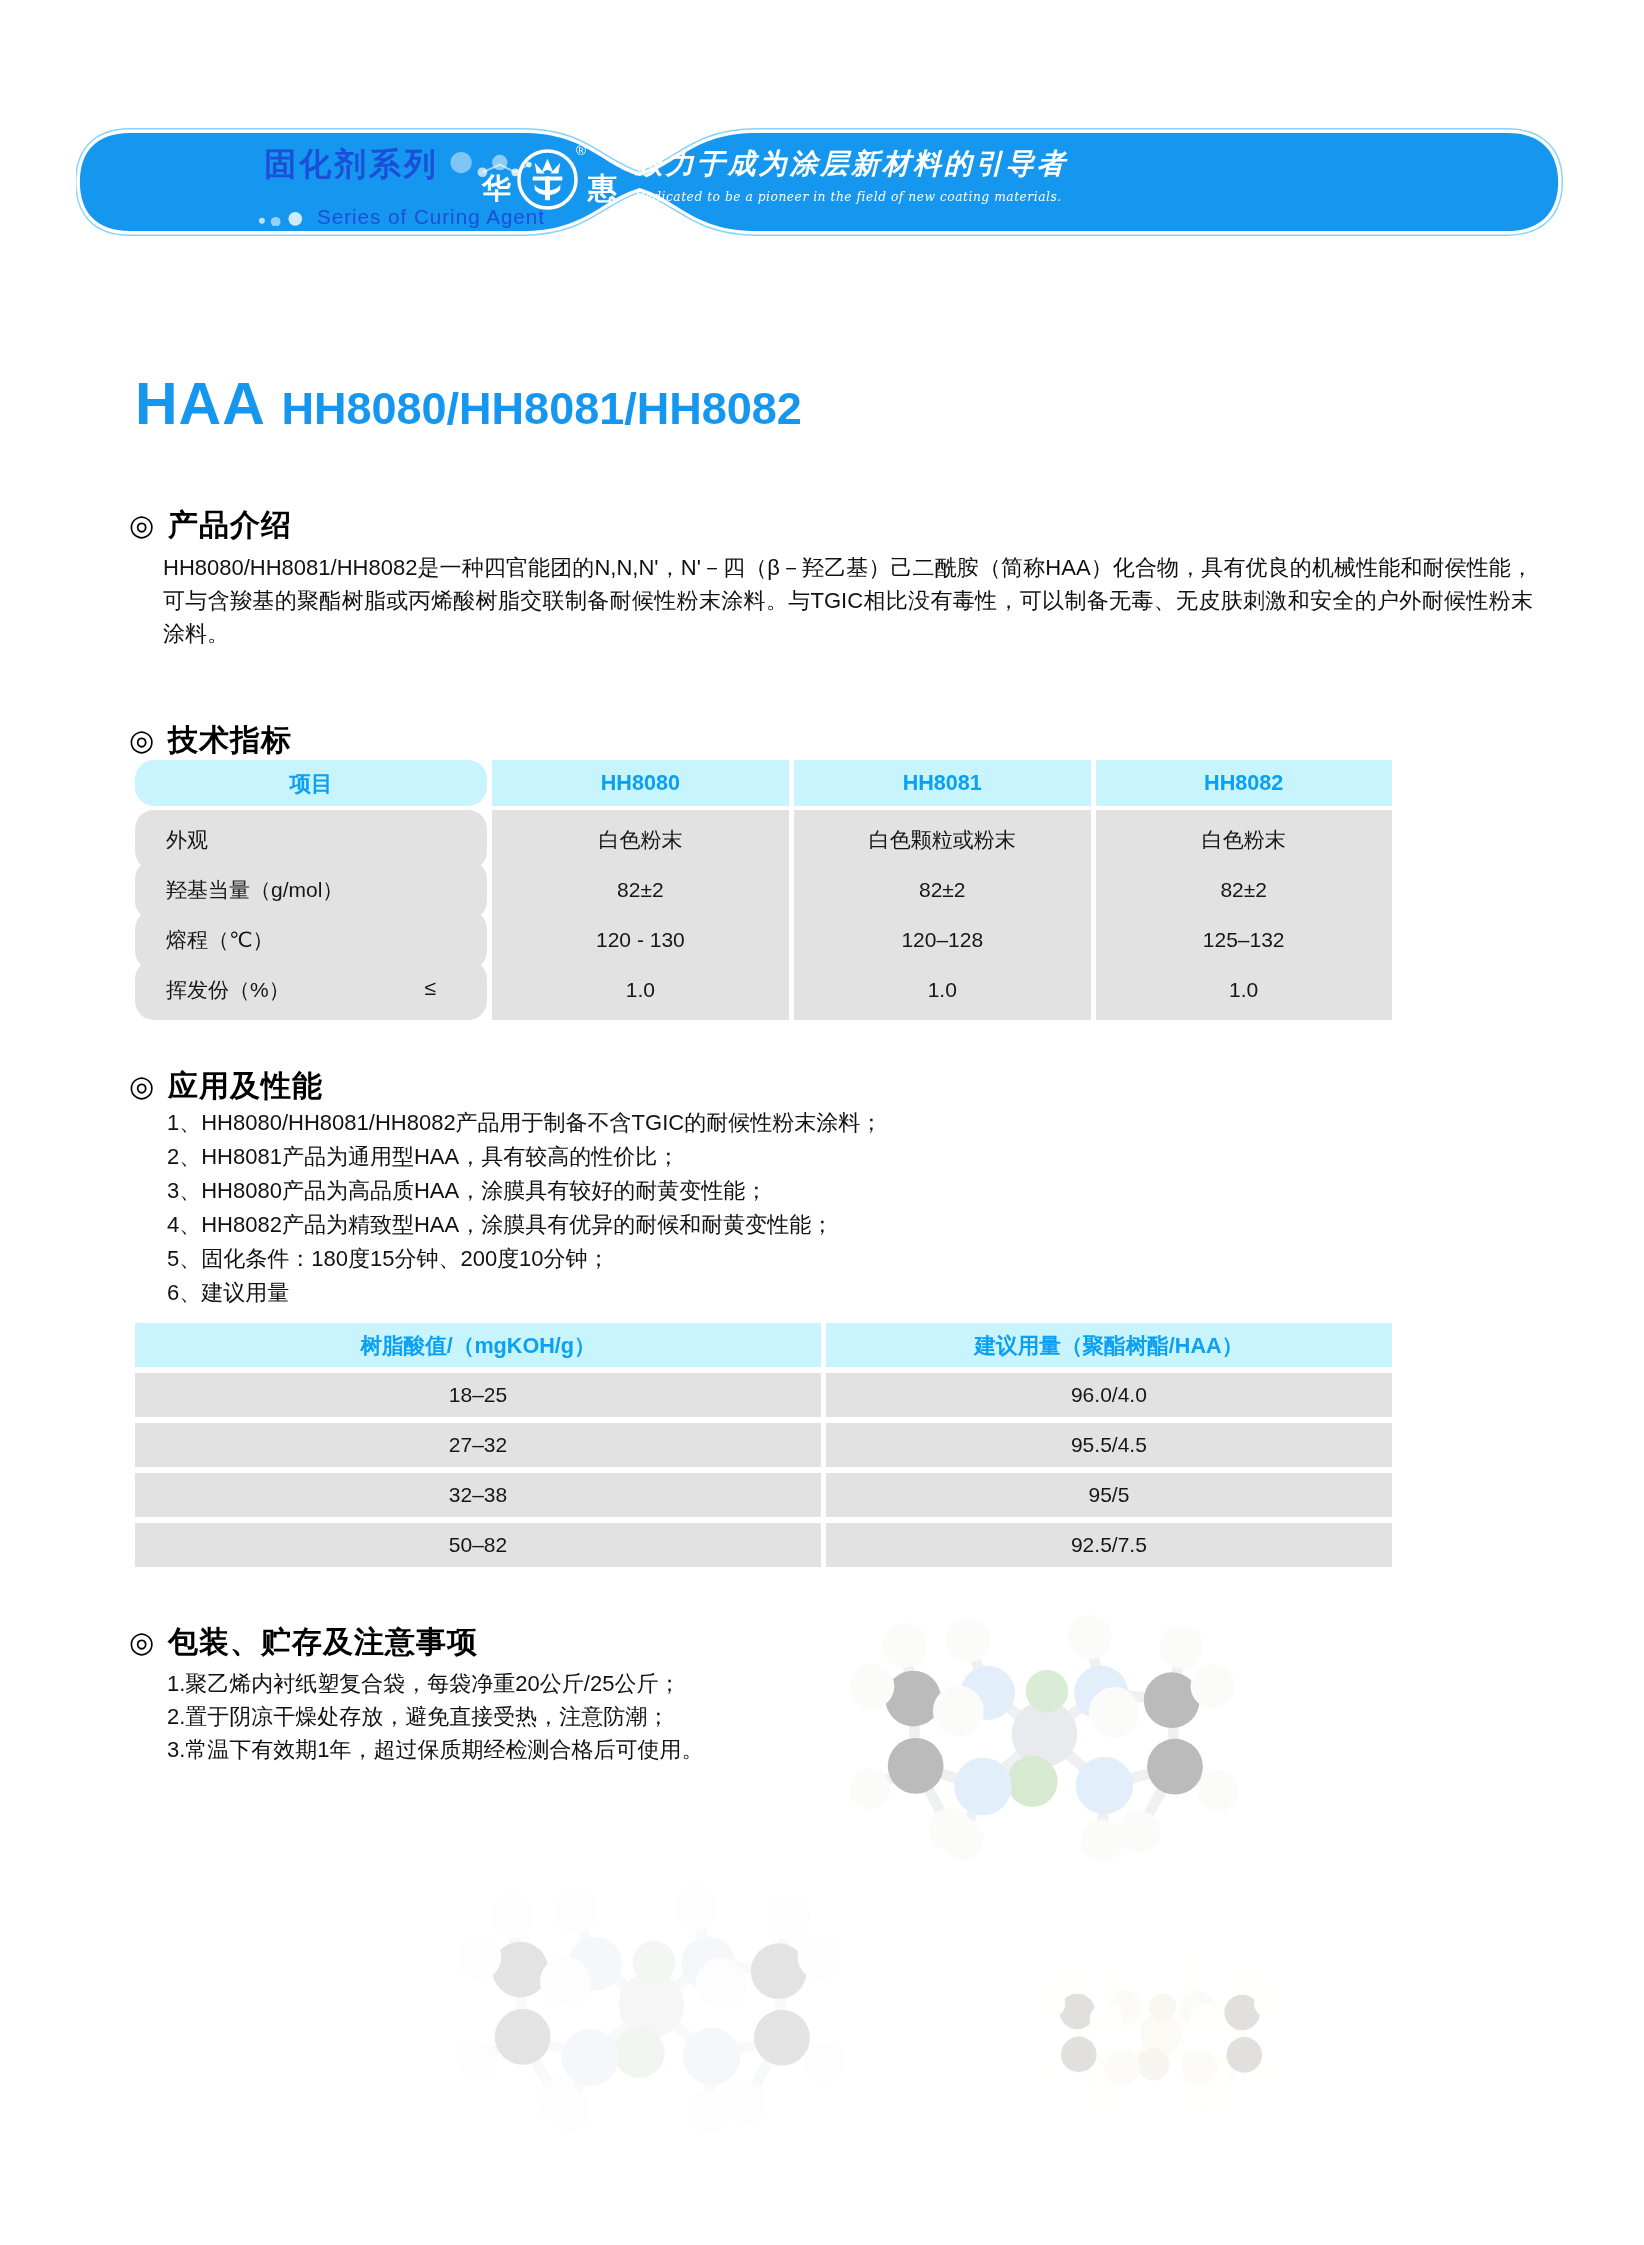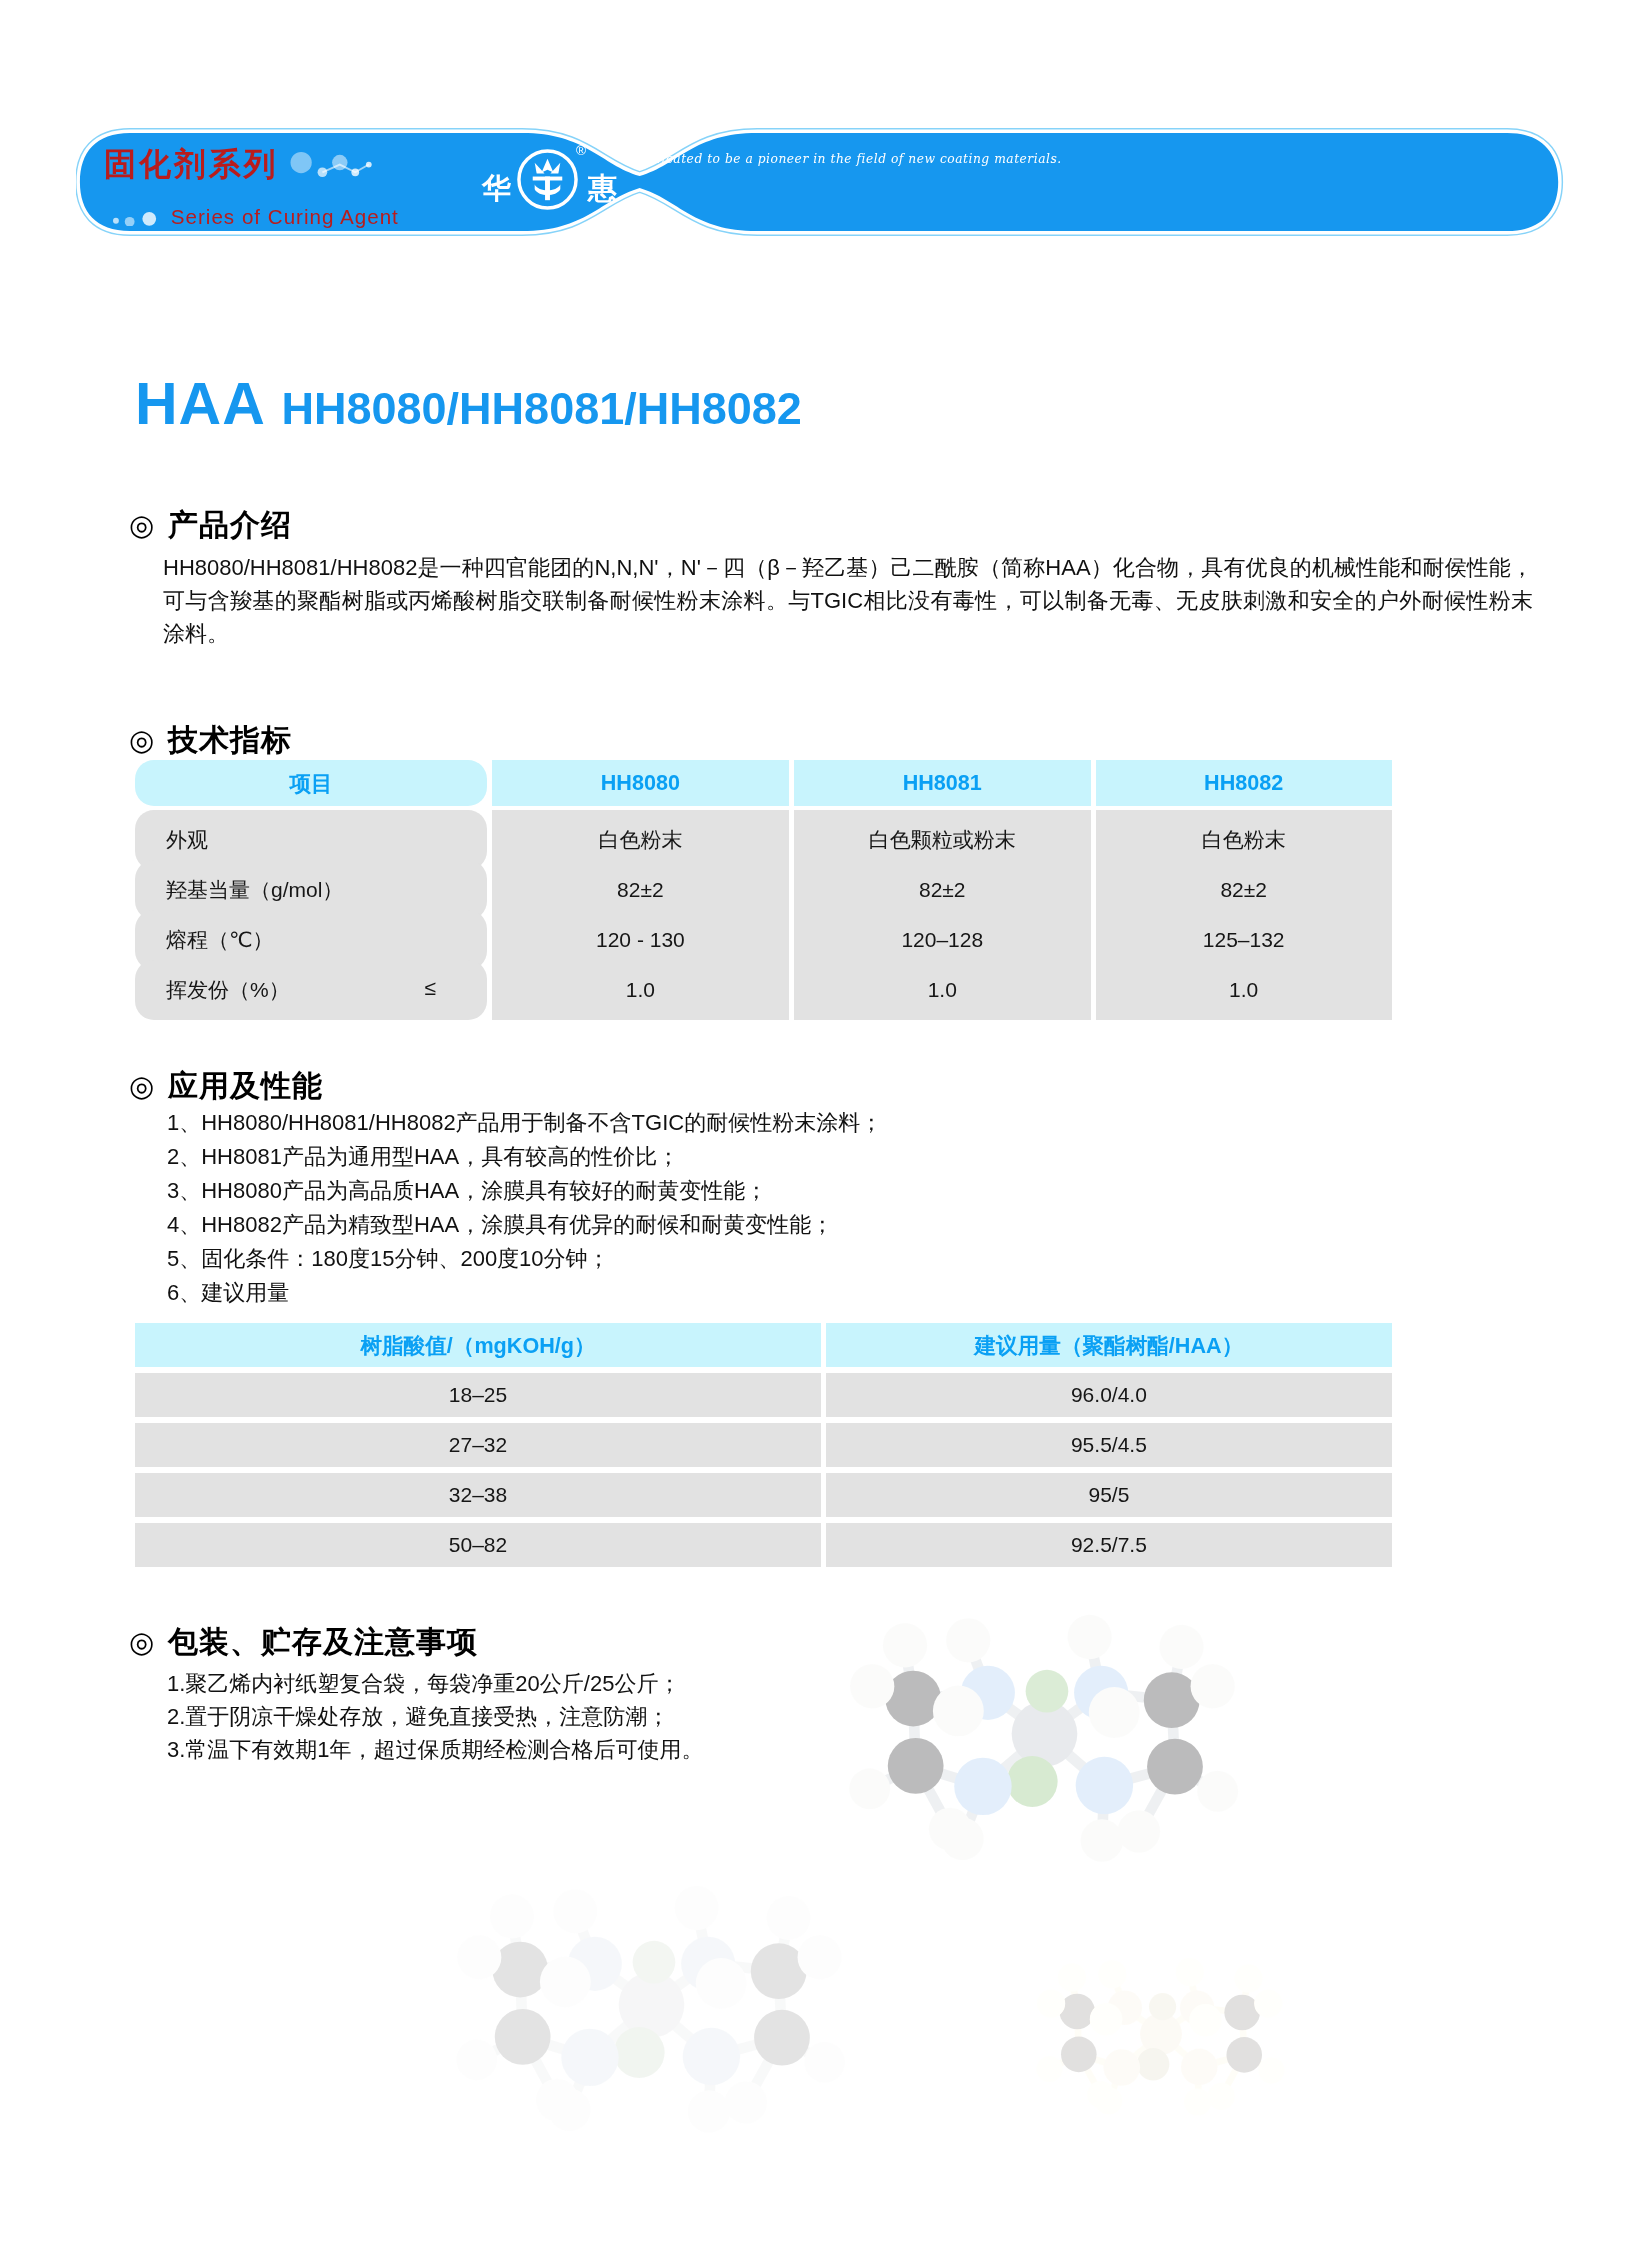--- a/index.html
+++ b/index.html
@@ -1,21 +1,21 @@
 <!DOCTYPE html>
 <html><head>
 <meta charset="utf-8">
 <style>
   html,body{margin:0;padding:0;background:#fff;}
   .page{position:relative;width:1645px;height:2246px;background:#fff;overflow:hidden;
         font-family:"Liberation Sans","DejaVu Sans",sans-serif;color:#111;}
 
   
   .ribbon{position:absolute;left:76px;top:127px;width:1492px;height:110px;}
-  .hdr-left{position:absolute;left:104px;top:143px;width:431px;text-align:left;color:#b91c1c;}
+  .hdr-left{position:absolute;left:114px;top:143px;width:431px;text-align:right;color:#1d4ed8;}
   .hdr-left .cn{font-size:32px;font-weight:bold;letter-spacing:2.9px;display:inline-block;vertical-align:middle;}
   .hdr-left .en{font-size:20.6px;margin-top:18px;letter-spacing:1px;}
   .dots{display:inline-block;vertical-align:middle;margin:0 5.9px;}
   .hdr-logo{position:absolute;left:482px;top:143px;width:147px;height:82px;color:#fff;}
   .hdr-logo .zi{position:absolute;font-size:29px;font-weight:bold;top:25.5px;}
   .hdr-logo .zi.l{left:0;}
   .hdr-logo .zi.r{left:106px;}
   .hdr-logo .reg{position:absolute;left:94px;top:0px;font-size:13.7px;}
   .emblem{position:absolute;left:33px;top:3.9px;}
   .hdr-slogan{position:absolute;left:635px;top:145px;width:627px;color:#fff;}
@@ -102,20 +102,21 @@
       <path d="M46,16 L36,27 L44,27 Z" fill="#ffffff"></path>
       <rect x="18" y="30" width="30" height="4" fill="#ffffff"></rect>
       <rect x="30.5" y="30" width="5" height="24" fill="#ffffff"></rect>
       <path d="M20,38 C24,46 42,46 46,38 L46,43 C42,51 24,51 20,43 Z" fill="#ffffff"></path>
     </svg>
     <span class="reg">®</span>
     <span class="zi r">惠</span>
   </div>
 
   <div class="hdr-slogan">
+    <div class="cn">致力于成为涂层新材料的引导者</div>
     <div class="en">Dedicated to be a pioneer in the field of new coating materials.</div>
   </div>
 
   <div class="ptitle">
     <span class="big">HAA</span>
     <span class="models">HH8080/HH8081/HH8082</span>
   </div>
 
   <div class="sec-h" style="top:505px;">
     <span class="mark">◎</span>

